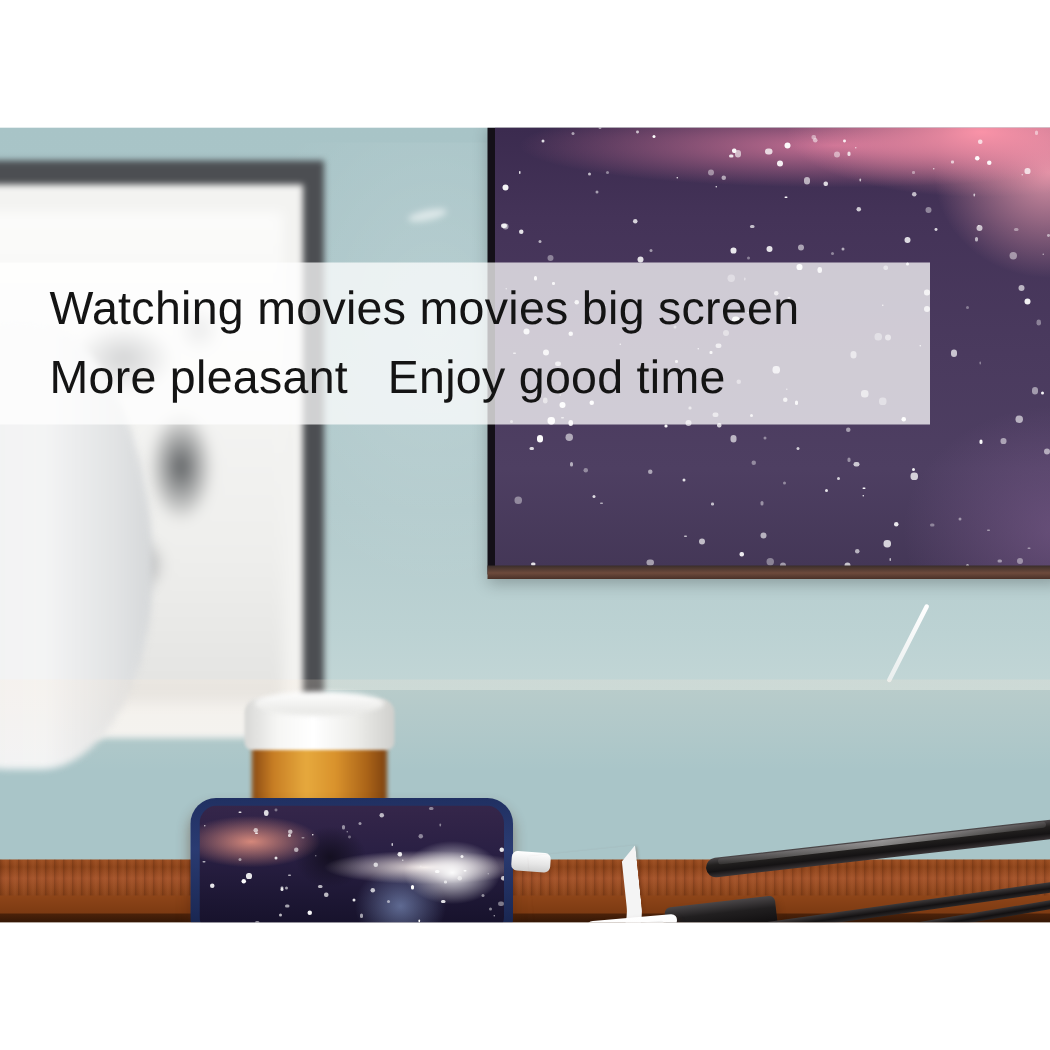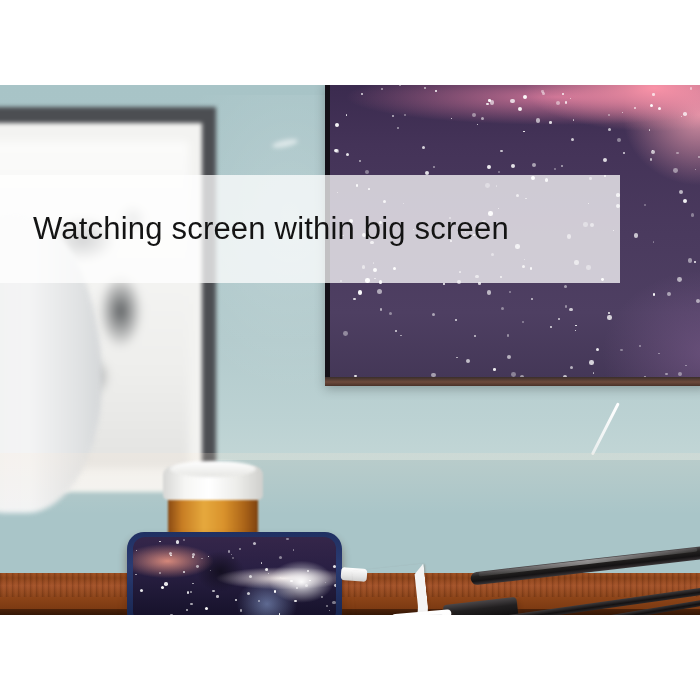--- a/index.html
+++ b/index.html
@@ -676,16 +676,17 @@
 
     <div class="cable-long-1"></div>
     <div class="cable-long-2"></div>
 
   </div>
 
   <div class="letterbox-top"></div>
   <div class="letterbox-bottom"></div>
 
   <div id="text-band">
-    <div class="headline">Watching screen within big screen</div>
+    <div class="headline">Watching movies movies big screen</div>
+    <div class="headline">More pleasant   Enjoy good time</div>
   </div>
 
 </div>
 
 </body></html>

